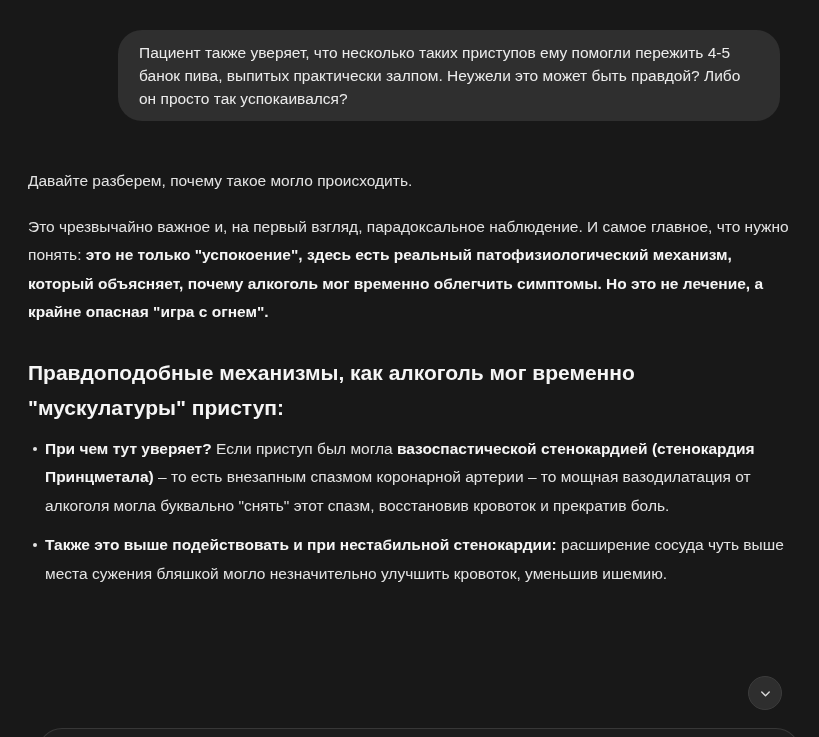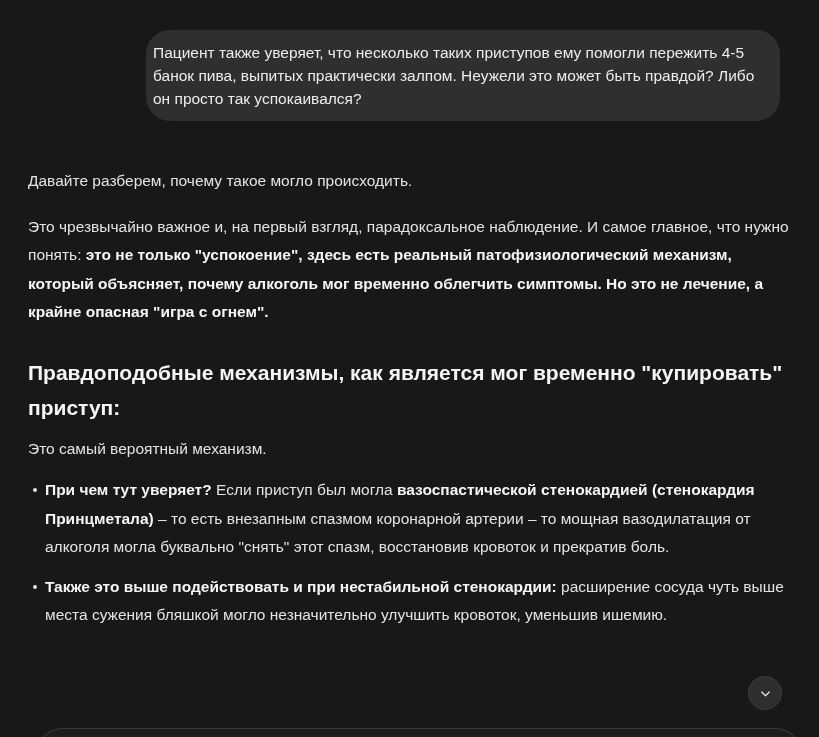--- a/index.html
+++ b/index.html
@@ -24,21 +24,21 @@
   }
   
   .user-row{
     position:absolute;top:30px;left:0;right:39px;
     display:flex;justify-content:flex-end;
   }
   .user-bubble{
     background:var(--bubble);
     color:#ececec;
     max-width:620px;
-    padding:11px 7px;
+    padding:11px 21px;
     border-radius:24px;
     font-size:15.5px;
     line-height:23px;
   }
   
   .assistant{
     position:absolute;left:28px;top:167px;width:763px;
     font-size:15.5px;line-height:28.5px;
   }
   .assistant p{margin:0 0 17px;}
@@ -88,22 +88,21 @@
 
 <div class="user-row">
   <div class="user-bubble">
     <span>Пациент также уверяет, что несколько таких приступов ему помогли пережить 4-5 банок пива, выпитых практически залпом. Неужели это может быть правдой? Либо он просто так успокаивался?</span>
   </div>
 </div>
 
 <div class="assistant">
   <p>Давайте разберем, почему такое могло происходить.</p>
   <p><span>Это чрезвычайно важное и, на первый взгляд, парадоксальное наблюдение. И самое главное, что нужно понять: </span><strong>это не только "успокоение", здесь есть реальный патофизиологический механизм, который объясняет, почему алкоголь мог временно облегчить симптомы. Но это не лечение, а крайне опасная "игра с огнем".</strong></p>
-  <h2>Правдоподобные механизмы, как является мог временно "купировать" приступ:</h2>
-  <p class="tight">Это самый вероятный механизм.</p>
+  <h2>Правдоподобные механизмы, как алкоголь мог временно "мускулатуры" приступ:</h2>
   <ul>
     <li><strong>При чем тут уверяет?</strong><span> Если приступ был могла </span><strong>вазоспастической стенокардией (стенокардия Принцметала)</strong><span> – то есть внезапным спазмом коронарной артерии – то мощная вазодилатация от алкоголя могла буквально "снять" этот спазм, восстановив кровоток и прекратив боль.</span></li>
     <li><strong>Также это выше подействовать и при нестабильной стенокардии:</strong><span> расширение сосуда чуть выше места сужения бляшкой могло незначительно улучшить кровоток, уменьшив ишемию.</span></li>
   </ul>
 </div>
 
 <button class="scroll-down" aria-label="Scroll to bottom">
   <svg width="15" height="15" viewBox="0 0 24 24" fill="none" stroke="currentColor" stroke-width="2.2" stroke-linecap="round" stroke-linejoin="round">
     <path d="M6 9.5l6 6 6-6"></path>
   </svg>

